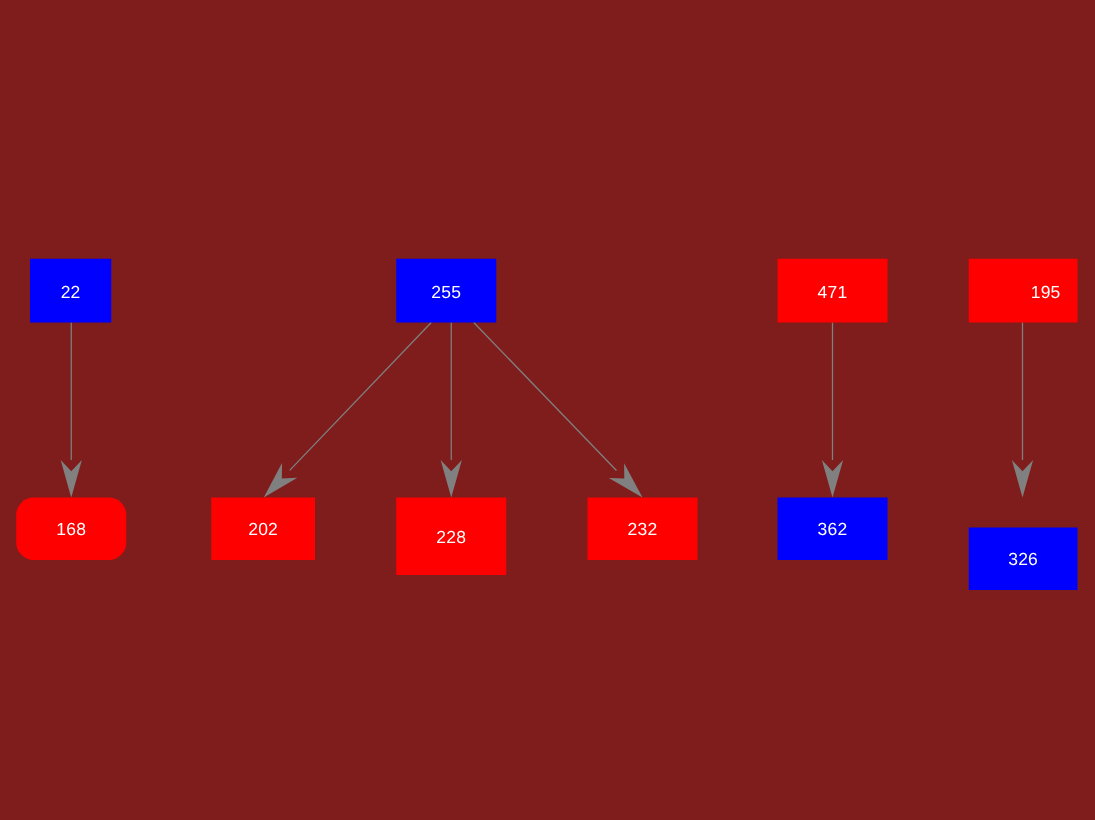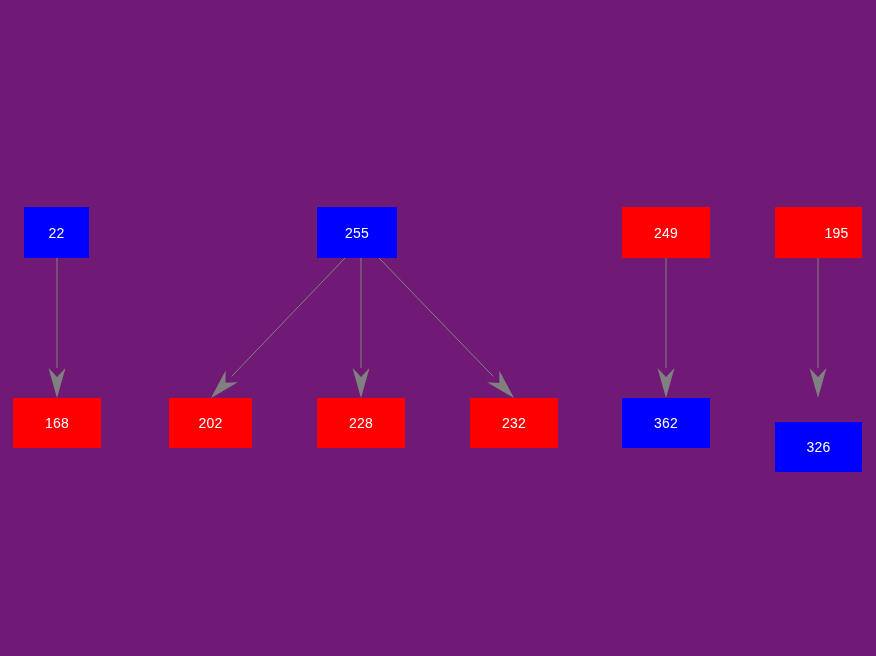--- a/index.html
+++ b/index.html
@@ -8,21 +8,21 @@
     padding: 0;
     background: #ffffff;
   }
   body {
     font-family: "Liberation Sans", sans-serif;
   }
   #canvas {
     position: relative;
     width: 876px;
     height: 656px;
-    background: #701a75;
+    background: #7f1d1d;
     overflow: hidden;
   }
   #edge-layer {
     position: absolute;
     left: 0;
     top: 0;
     width: 876px;
     height: 656px;
     pointer-events: none;
   }
@@ -77,32 +77,32 @@
     </svg>
 
   <div id="node-layer">
       <div class="node node-blue" style="left: 24px; top: 207px; width: 65px; height: 51px;">
         <span class="node-label">22</span>
       </div>
       <div class="node node-blue" style="left: 317px; top: 207px; width: 80px; height: 51px;">
         <span class="node-label">255</span>
       </div>
       <div class="node node-red" style="left: 622px; top: 207px; width: 88px; height: 51px;">
-        <span class="node-label">249</span>
+        <span class="node-label">471</span>
       </div>
       <div class="node node-red" style="left: 775px; top: 207px; width: 87px; height: 51px; padding-left: 36px;">
         <span class="node-label">195</span>
       </div>
-      <div class="node node-red" style="left: 13px; top: 398px; width: 88px; height: 50px;">
+      <div class="node node-red" style="left: 13px; top: 398px; width: 88px; height: 50px; border-radius: 14px;">
         <span class="node-label">168</span>
       </div>
       <div class="node node-red" style="left: 169px; top: 398px; width: 83px; height: 50px;">
         <span class="node-label">202</span>
       </div>
-      <div class="node node-red" style="left: 317px; top: 398px; width: 88px; height: 50px;">
+      <div class="node node-red" style="left: 317px; top: 398px; width: 88px; height: 62px;">
         <span class="node-label">228</span>
       </div>
       <div class="node node-red" style="left: 470px; top: 398px; width: 88px; height: 50px;">
         <span class="node-label">232</span>
       </div>
       <div class="node node-blue" style="left: 622px; top: 398px; width: 88px; height: 50px;">
         <span class="node-label">362</span>
       </div>
       <div class="node node-blue" style="left: 775px; top: 398px; width: 87px; height: 50px; margin-top: 24px;">
         <span class="node-label">326</span>

